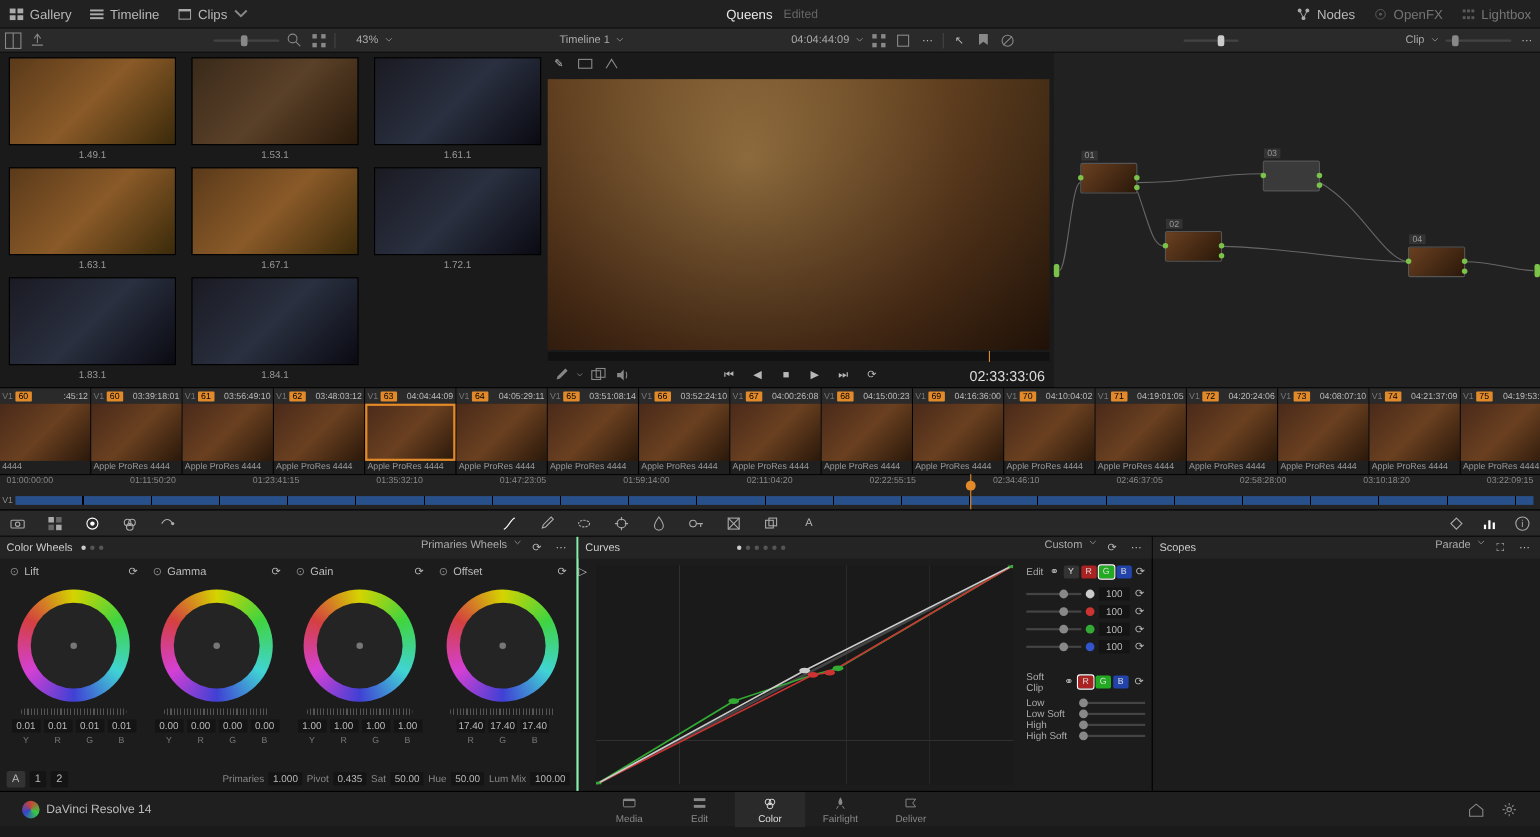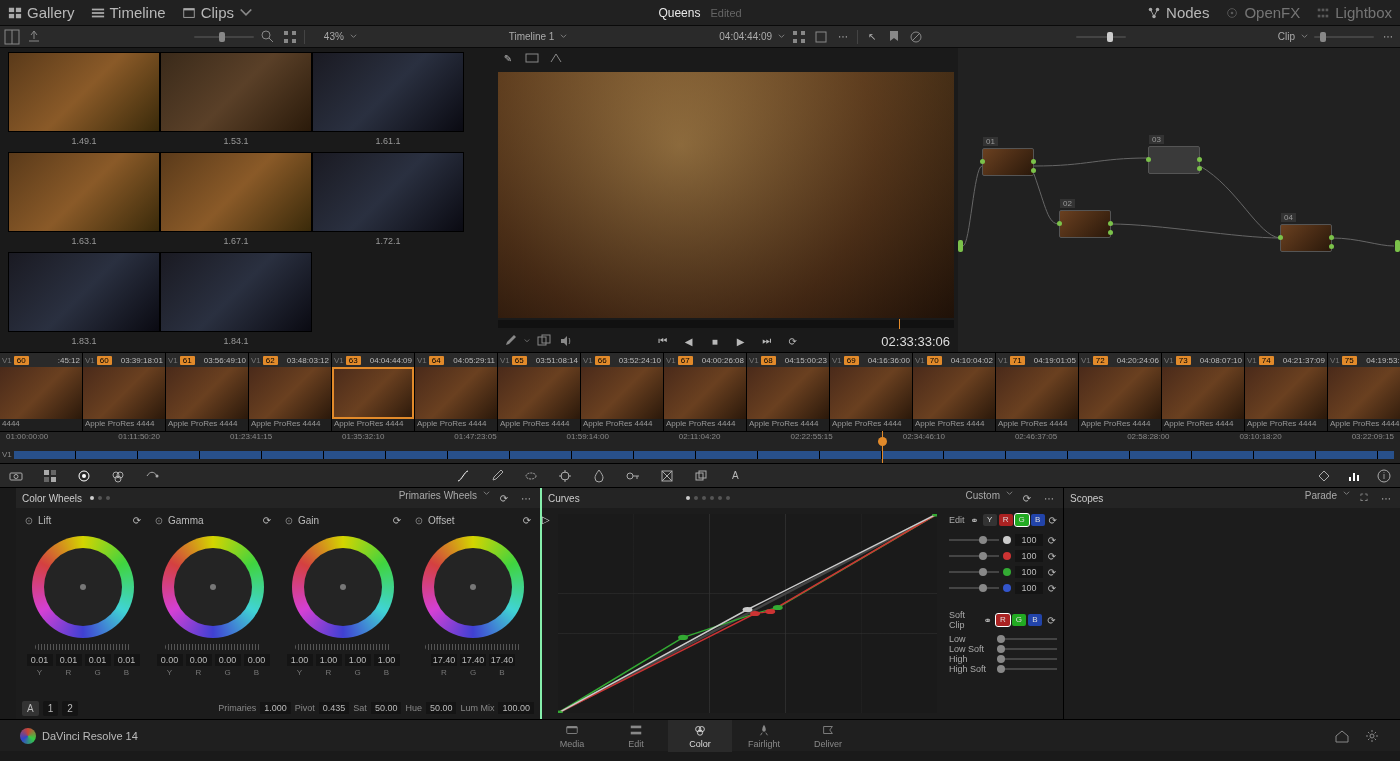--- a/index.html
+++ b/index.html
@@ -17,21 +17,21 @@
   height: 26px;
   background: #212121;
   display: flex;
   align-items: center;
   padding: 0 8px;
   border-bottom: 1px solid #0a0a0a;
   justify-content: space-between;
 }
 .top-left, .top-right { display: flex; align-items: center; gap: 16px; }
 .top-center { display: flex; align-items: center; gap: 10px; }
-.t-btn { display: flex; align-items: center; gap: 5px; cursor: pointer; color: #b8b8b8; font-size: 15px; }
+.t-btn { display: flex; align-items: center; gap: 5px; cursor: pointer; color: #b8b8b8; font-size: 12px; }
 .t-btn svg, .t-btn .ico { width: 14px; height: 14px; }
 .top-title { color: #e8e8e8; font-size: 12px; }
 .top-sub { color: #666; font-size: 11px; }
 
 
 .sec-bar {
   height: 22px;
   background: #2a2a2a;
   display: flex;
   align-items: center;
@@ -55,21 +55,21 @@
   width: 494px;
   padding: 4px 8px;
   display: flex;
   flex-direction: column;
   overflow: hidden;
 }
 .gallery-grid {
   display: grid;
   grid-template-columns: repeat(3, 152px);
   grid-auto-rows: 100px;
-  gap: 0 0;
+  gap: 0 14px;
 }
 .thumb-cell { display: flex; flex-direction: column; align-items: center; }
 .thumb-img {
   width: 152px; height: 80px;
   background: linear-gradient(135deg,#3a2a1a,#5a4028,#2a1a0a);
   border: 1px solid #000;
 }
 .thumb-img.alt { background: linear-gradient(135deg,#1a1a22,#2a3040,#0a0a12); }
 .thumb-img.warm { background: linear-gradient(135deg,#5a3a1a,#8a5a28,#3a2a0a); }
 .thumb-lbl { font-size: 9px; color: #999; margin-top: 4px; }
@@ -162,21 +162,20 @@
 }
 .mid-tools .group { display:flex; gap:18px; }
 .mid-tools .right { margin-left:auto; display:flex; gap:14px; }
 .mid-tools .sel { filter: brightness(1.6); }
 
 
 .lower {
   height: 231px;
   display:flex;
   background:#1c1c1c;
-  margin-left:16px;
 }
 .panel { display:flex; flex-direction:column; }
 .panel-head {
   height:20px;
   display:flex;
   align-items:center;
   padding: 0 6px;
   background:#242424;
   gap: 8px;
 }

